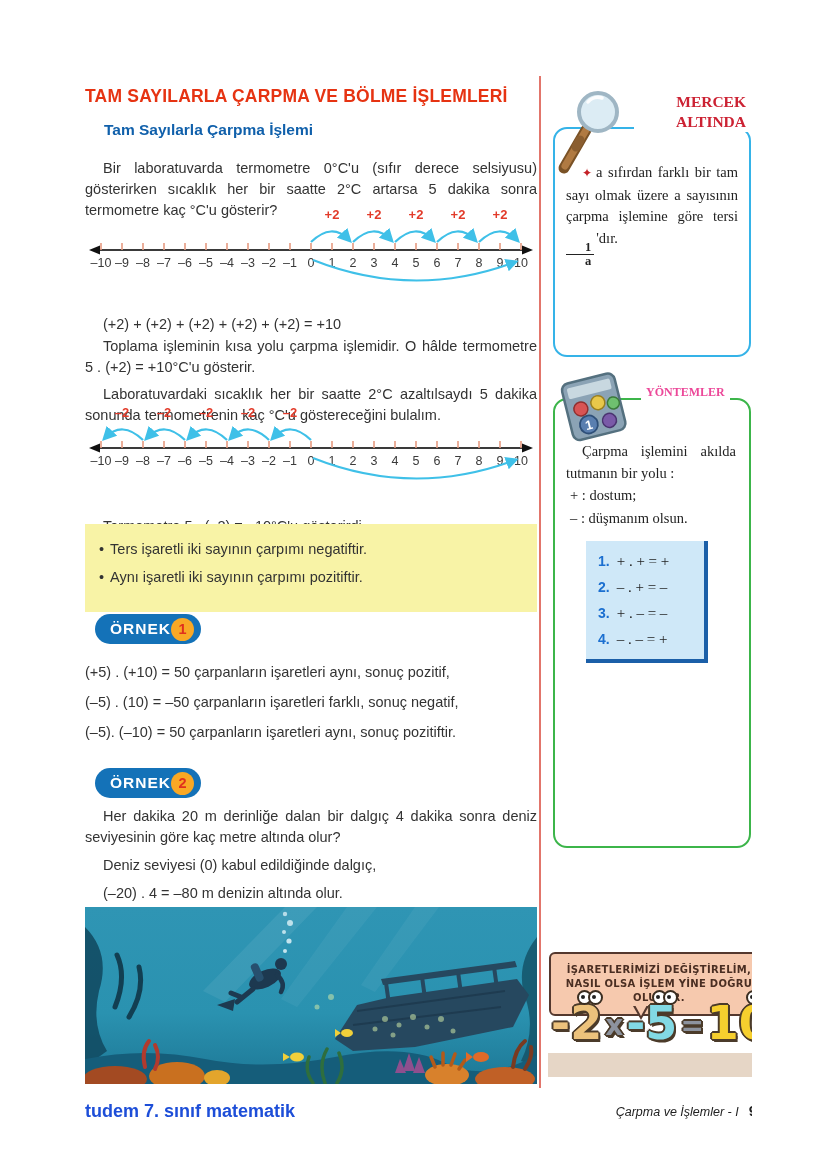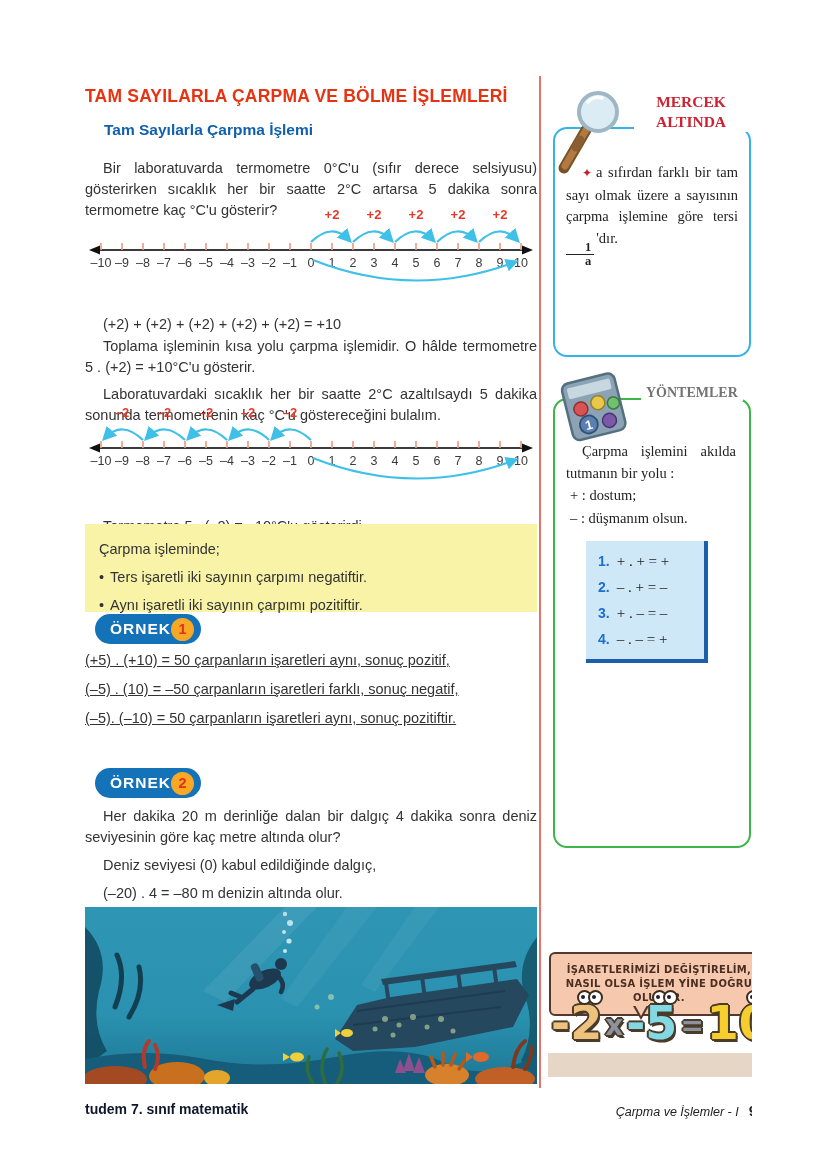--- a/index.html
+++ b/index.html
@@ -27,57 +27,57 @@
 
   .ornek-pill{position:absolute;display:flex;align-items:center;background:#1472b8;border-radius:17px;
               height:30px;padding:0 7px 0 15px;}
   .ornek-pill .ornek-label{color:#fff;font-weight:bold;font-size:15.5px;letter-spacing:1px;}
   .ornek-pill .ornek-badge{width:23px;height:23px;border-radius:50%;background:#f9a825;color:#e0301e;
               font-weight:bold;font-size:14.5px;display:flex;align-items:center;justify-content:center;}
   #ornek1-pill{left:95px;top:614px;}
   #ornek2-pill{left:95px;top:768px;}
   .ornek-lines{position:absolute;left:85px;width:455px;font-size:14.5px;}
   #ornek1-lines{top:651px;}
-  .ornek-lines p{margin:0 0 11px 0;line-height:18px;text-decoration:underline;}
+  .ornek-lines p{margin:12px 0 11px 0;line-height:18px;}
   #ornek2-body{position:absolute;left:85px;top:806px;width:452px;font-size:14.5px;}
   #ornek2-body p{margin:0 0 7px 0;line-height:21px;}
 
   .scene{position:absolute;left:85px;top:907px;width:452px;height:177px;}
 
   
-  .footer-left{position:absolute;left:85px;top:1101px;font-size:14px;color:#0f172a;}
+  .footer-left{position:absolute;left:85px;top:1101px;font-size:18px;color:#1d4ed8;}
   .footer-left b{font-weight:800;}
   .footer-left span{font-weight:600;}
   .footer-right{position:absolute;left:555px;top:1102px;width:202px;text-align:right;font-size:12.5px;
                 font-style:italic;color:#222;}
   .footer-right .pgnum{font-style:normal;font-weight:bold;font-size:15px;margin-left:10px;}
 
   
   .divider{position:absolute;left:539px;top:76px;width:2px;height:1012px;background:#e2756b;}
   .bilgi-tab{position:absolute;left:769px;top:70px;width:59px;height:106px;background:#e8212e;color:#fff;
              display:flex;align-items:center;justify-content:center;
              writing-mode:vertical-rl;font-size:15px;letter-spacing:1px;}
 
   
   .mercek-box{position:absolute;left:553px;top:127px;width:194px;height:226px;border:2.5px solid #35b3e8;border-radius:14px;}
   .mercek-icon{position:absolute;left:552px;top:84px;}
-  .mercek-title{position:absolute;left:634px;top:92px;width:110px;text-align:center;background:#fff;
+  .mercek-title{position:absolute;left:634px;top:92px;width:110px;text-align:right;background:#fff;
                 font-family:"Liberation Serif",serif;font-weight:bold;font-size:15.5px;line-height:20px;color:#cc2233;padding:0 2px;}
   .mercek-content{position:absolute;left:566px;top:162px;width:172px;font-family:"Liberation Serif",serif;
                   font-size:14.5px;line-height:21.5px;color:#222;text-align:justify;}
   .mercek-content p{margin:0;text-indent:16px;}
   .diamond{color:#c42127;font-size:12px;margin-right:4px;}
   .frac{display:inline-flex;flex-direction:column;text-align:center;vertical-align:-8px;font-weight:bold;
         line-height:1.05;font-size:12.5px;margin-right:2px;}
   .frac .fden{border-top:1.4px solid #222;padding:0 3px;}
 
   .yontemler-box{position:absolute;left:553px;top:398px;width:194px;height:446px;border:2.5px solid #3cb54a;border-radius:14px;}
   .calc-icon{position:absolute;left:551px;top:364px;}
   .yontemler-title{position:absolute;left:641px;top:385px;background:#fff;padding:0 5px;
-                   font-family:"Liberation Serif",serif;font-weight:bold;font-size:14px;color:#737373;}
+                   font-family:"Liberation Serif",serif;font-weight:bold;font-size:12px;color:#ec4899;}
   .yontemler-content{position:absolute;left:566px;top:441px;width:170px;font-family:"Liberation Serif",serif;
                      font-size:14.5px;line-height:21.5px;color:#222;text-align:justify;}
   .yontemler-content .intro{margin:0;text-indent:16px;}
   .sign-line{margin:1px 0 0 4px;}
   .rules-box{width:96px;margin:12px 0 14px 20px;background:#cfe8f8;border-right:4px solid #1b5fa8;
              border-bottom:4px solid #1b5fa8;padding:7px 10px 7px 12px;font-size:15px;}
   .rule-row{line-height:26px;white-space:nowrap;}
   .rule-num{color:#1b6fd0;font-weight:bold;margin-right:7px;font-family:"Liberation Sans",sans-serif;font-size:14px;}
   .rule-expr{color:#222;}
   .explanations p{margin:0;text-indent:16px;}
@@ -235,21 +235,20 @@
         <path d="M100,32 Q 79,12 62,30" fill="none" stroke="#3fc0e8" stroke-width="2.2" marker-end="url(#arr1)"></path>
         <text x="79" y="9" text-anchor="middle" font-size="13" font-weight="bold" fill="#e23b2a" font-family="Liberation Sans, sans-serif">–2</text>
         <path d="M58,32 Q 37,12 20,30" fill="none" stroke="#3fc0e8" stroke-width="2.2" marker-end="url(#arr1)"></path>
         <text x="37" y="9" text-anchor="middle" font-size="13" font-weight="bold" fill="#e23b2a" font-family="Liberation Sans, sans-serif">–2</text>
         <path d="M228,50 Q 329,90 430,52" fill="none" stroke="#3fc0e8" stroke-width="2" marker-end="url(#arr1)"></path>
       </svg></div>
 
   <p class="para" id="result-line">Termometre 5 . (–2) = –10°C'u gösterirdi.</p>
 
   <div class="yellow-box">
-    <div class="yb-line">Çarpma işleminde;</div>
     <div class="yb-line"><span class="bullet">•</span><span>Ters işaretli iki sayının çarpımı negatiftir.</span></div>
     <div class="yb-line"><span class="bullet">•</span><span>Aynı işaretli iki sayının çarpımı pozitiftir.</span></div>
   </div>
 
   <div class="ornek-pill" id="ornek1-pill">
     <span class="ornek-label">ÖRNEK</span>
     <span class="ornek-badge">1</span>
   </div>
   <div class="ornek-lines" id="ornek1-lines">
     <p>(+5) . (+10) = 50 çarpanların işaretleri aynı, sonuç pozitif,</p>

